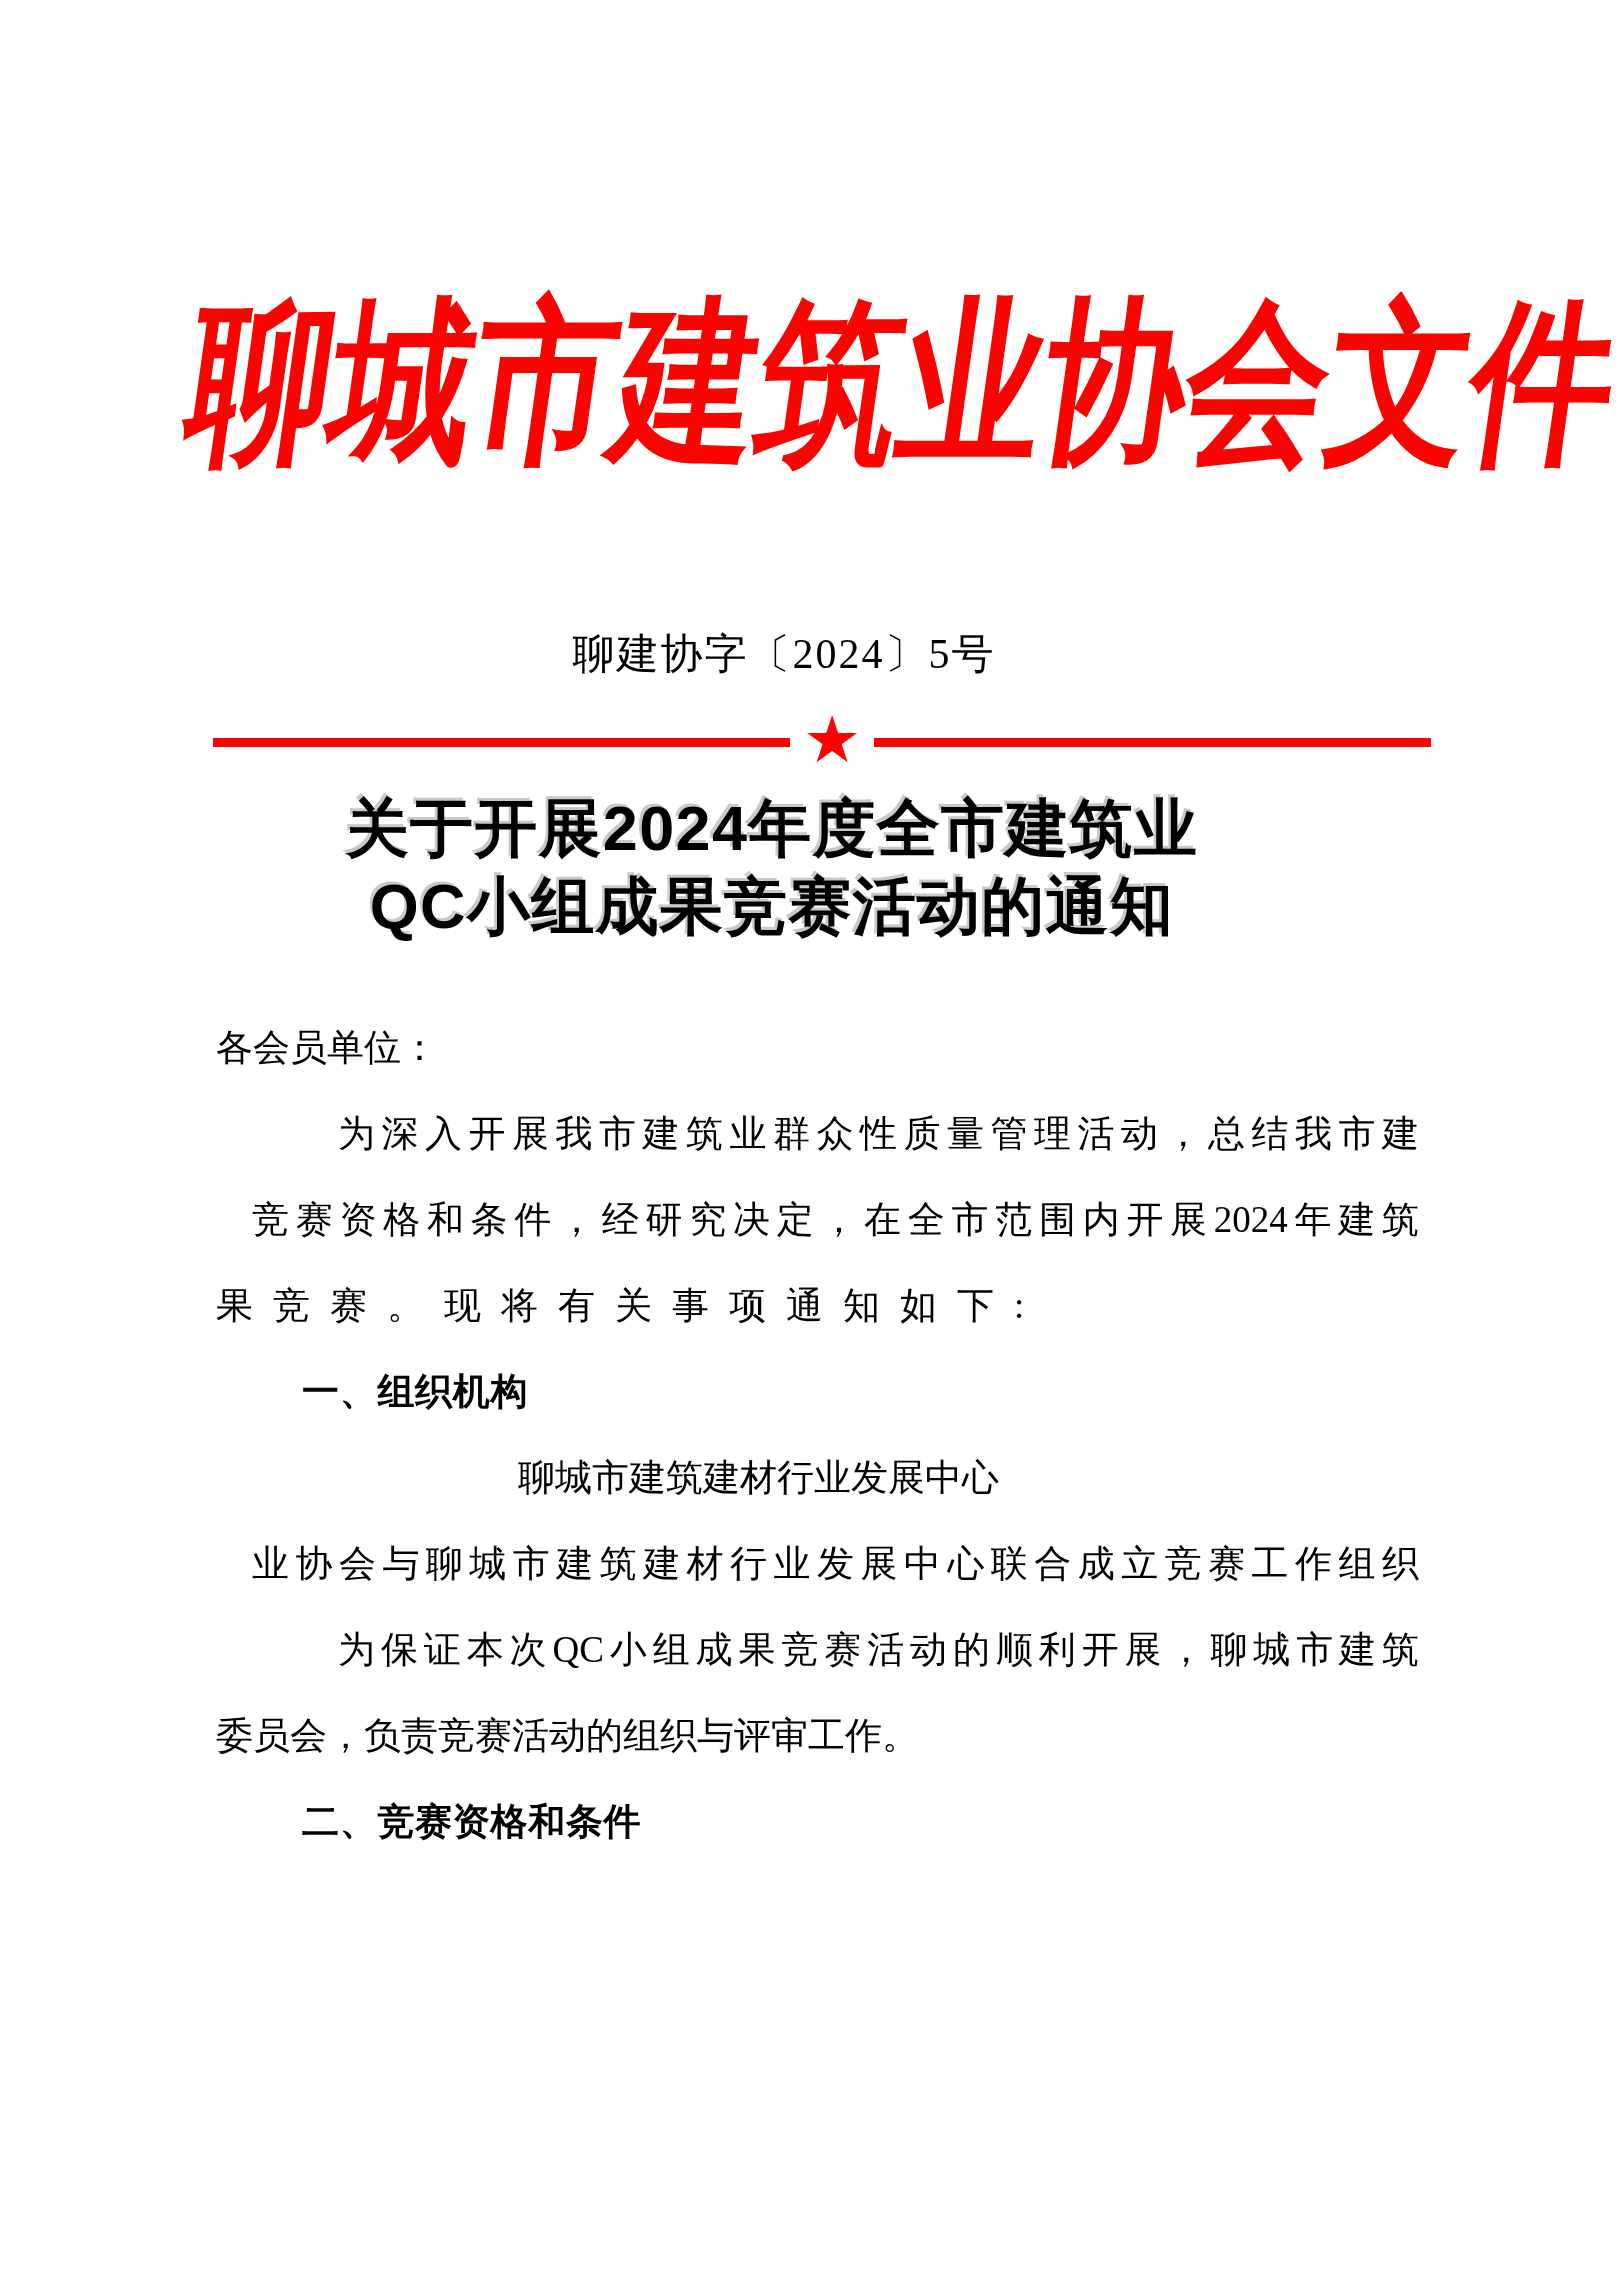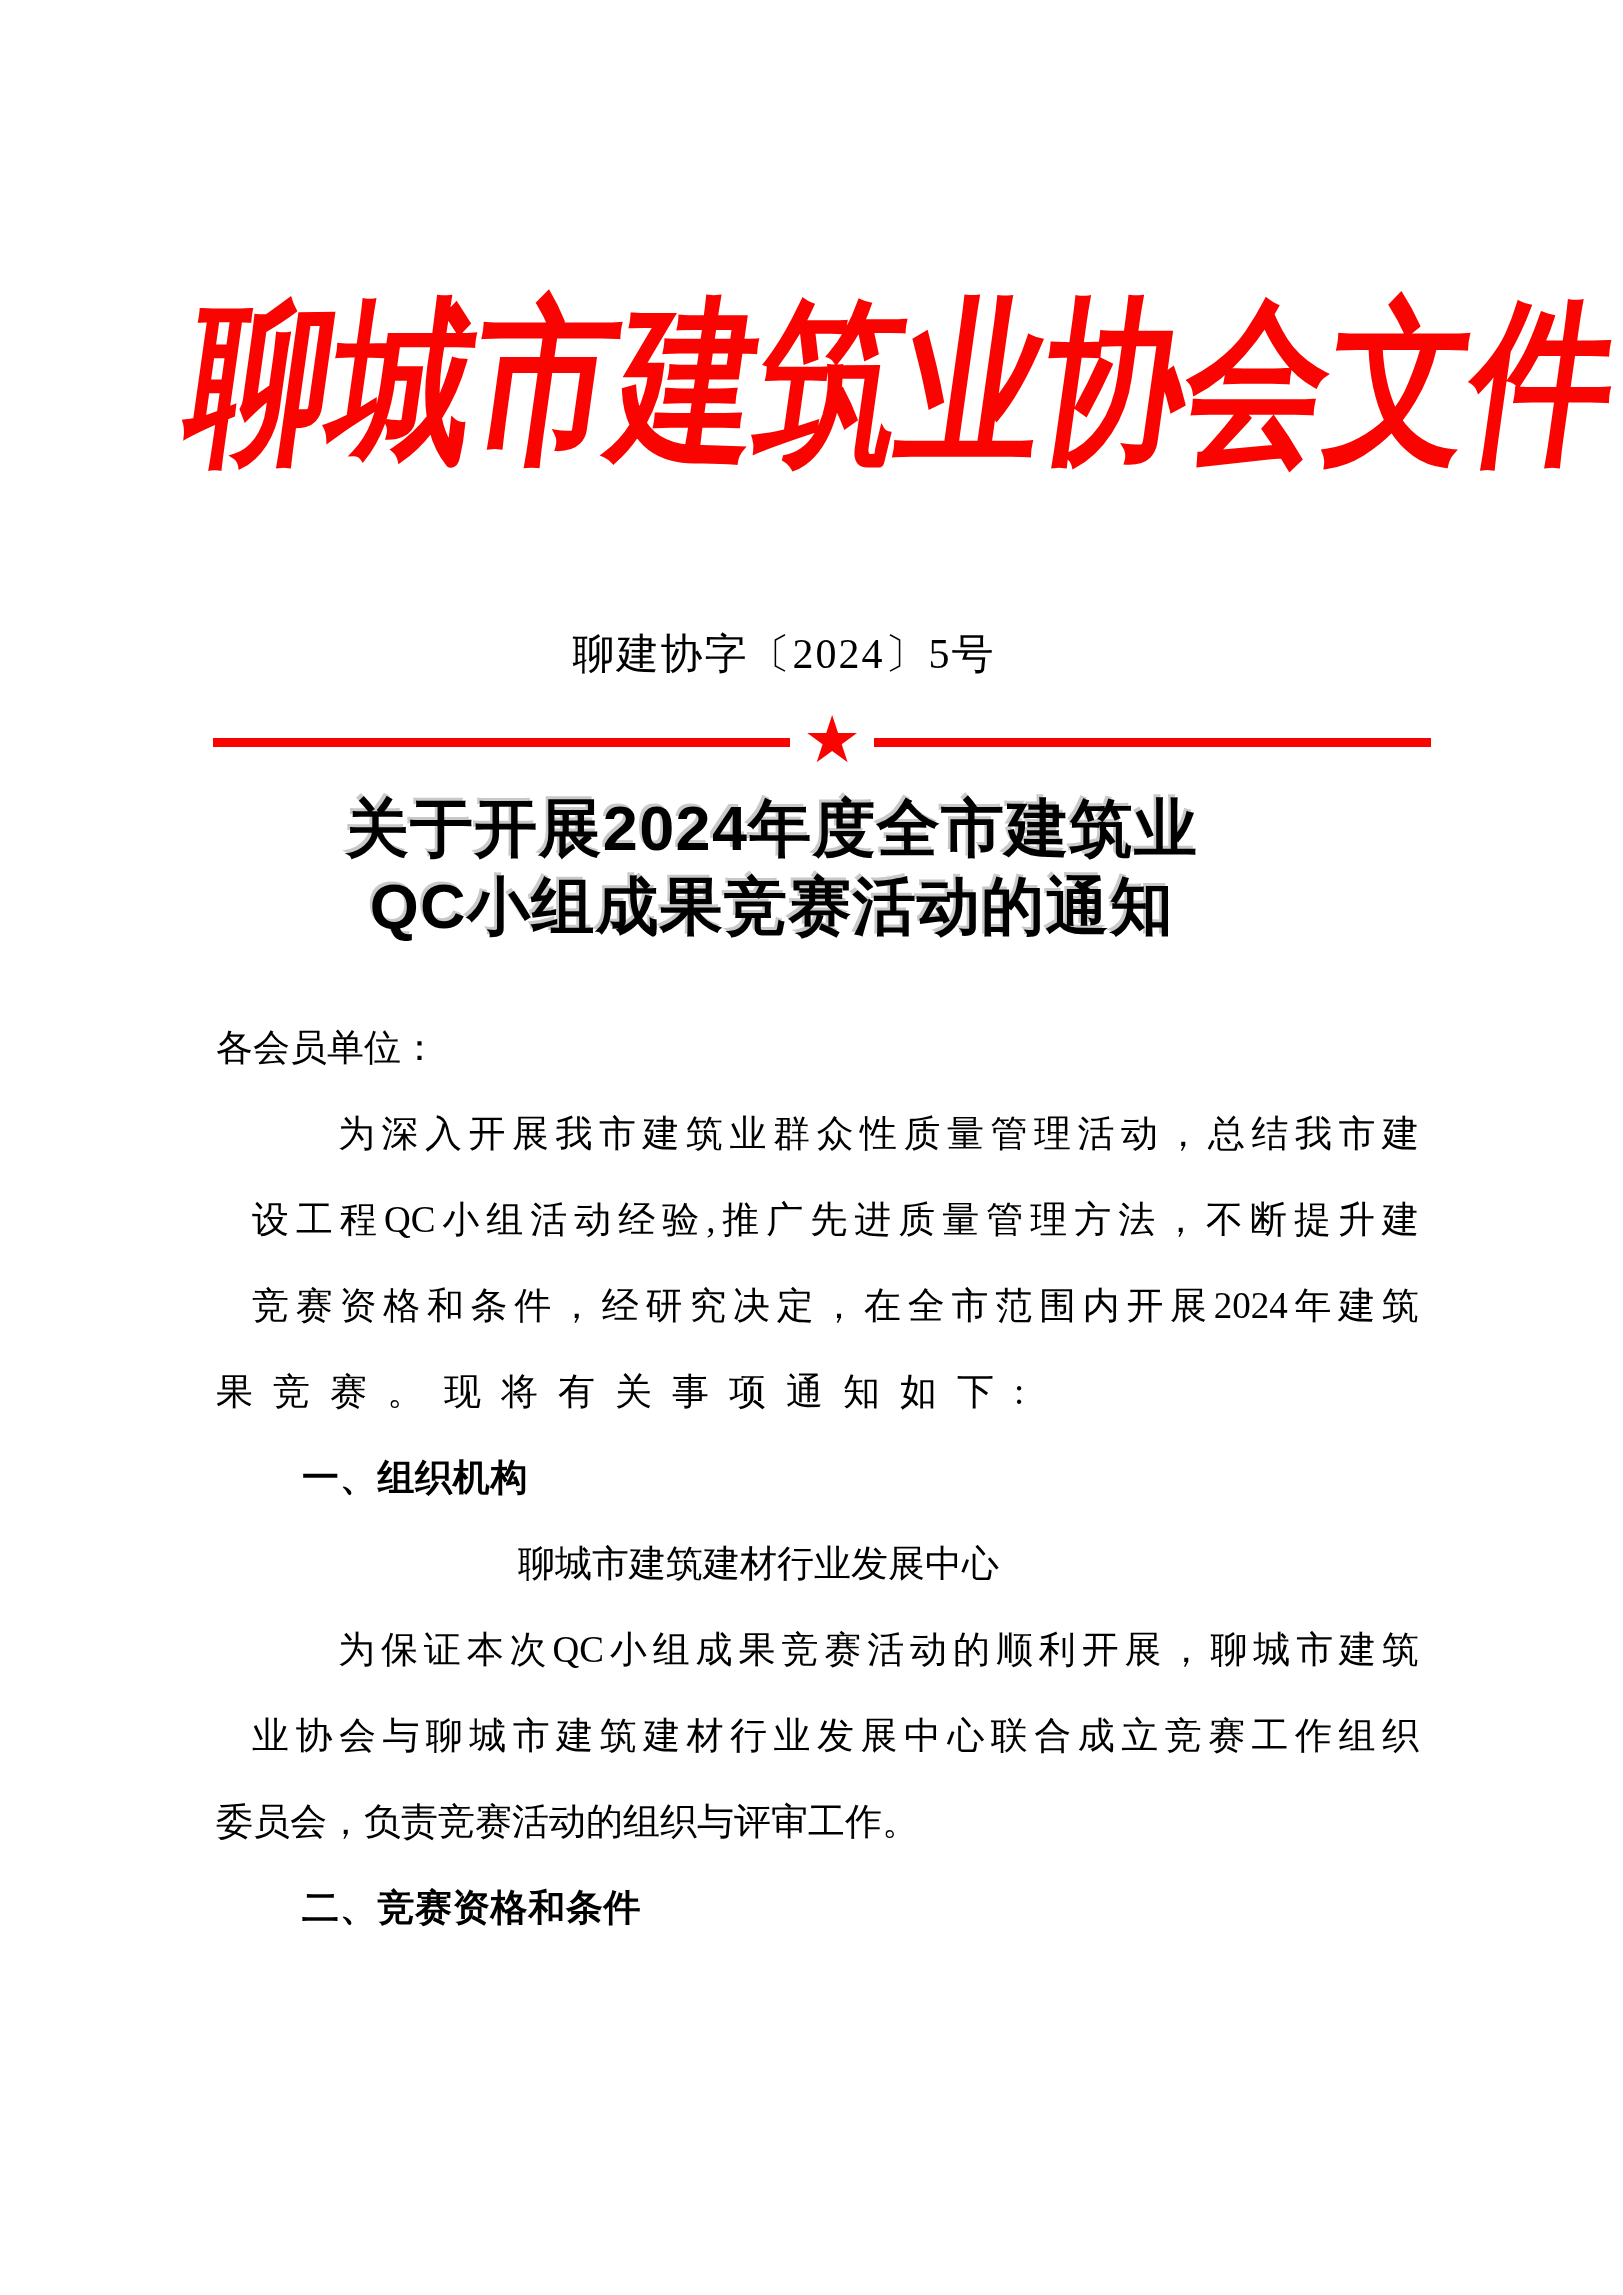--- a/index.html
+++ b/index.html
@@ -87,25 +87,24 @@
   </div>
 
   <div class="title">
     <div>关于开展2024年度全市建筑业</div>
     <div>QC小组成果竞赛活动的通知</div>
   </div>
 
   <div class="body">
     <div class="ln">各会员单位：</div>
     <div class="ln ind2 jst">为深入开展我市建筑业群众性质量管理活动，总结我市建</div>
-    <div class="ln jst">设工程QC小组活动经验,推广先进质量管理方法，不断提升建</div>
     <div class="ln jst">竞赛资格和条件，经研究决定，在全市范围内开展2024年建筑</div>
     <div class="ln sp">果竞赛。现将有关事项通知如下:</div>
     <div class="ln ind2 hd">一、组织机构</div>
     <div class="ln ind7">聊城市建筑建材行业发展中心</div>
+    <div class="ln jst">业协会与聊城市建筑建材行业发展中心联合成立竞赛工作组织</div>
     <div class="ln ind2 jst">为保证本次QC小组成果竞赛活动的顺利开展，聊城市建筑</div>
-    <div class="ln jst">业协会与聊城市建筑建材行业发展中心联合成立竞赛工作组织</div>
     <div class="ln">委员会，负责竞赛活动的组织与评审工作。</div>
     <div class="ln ind2 hd">二、竞赛资格和条件</div>
   </div>
 
 </div>
 
 
 </body></html>

